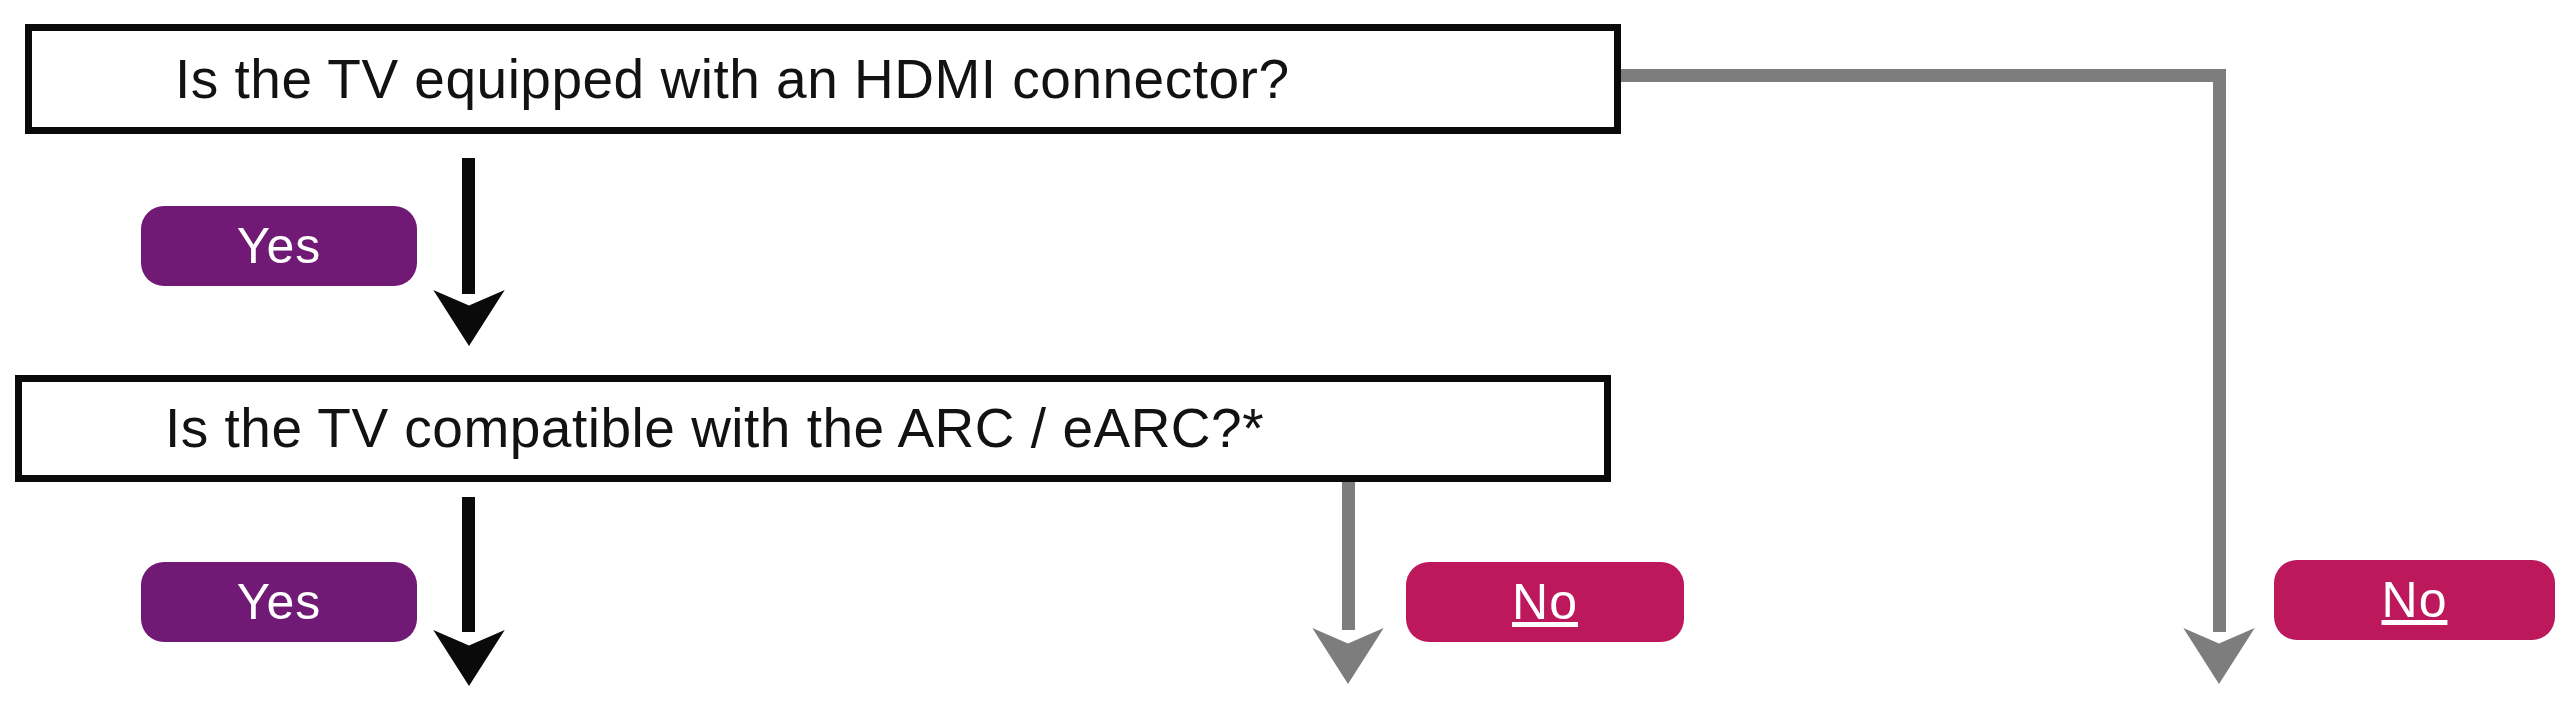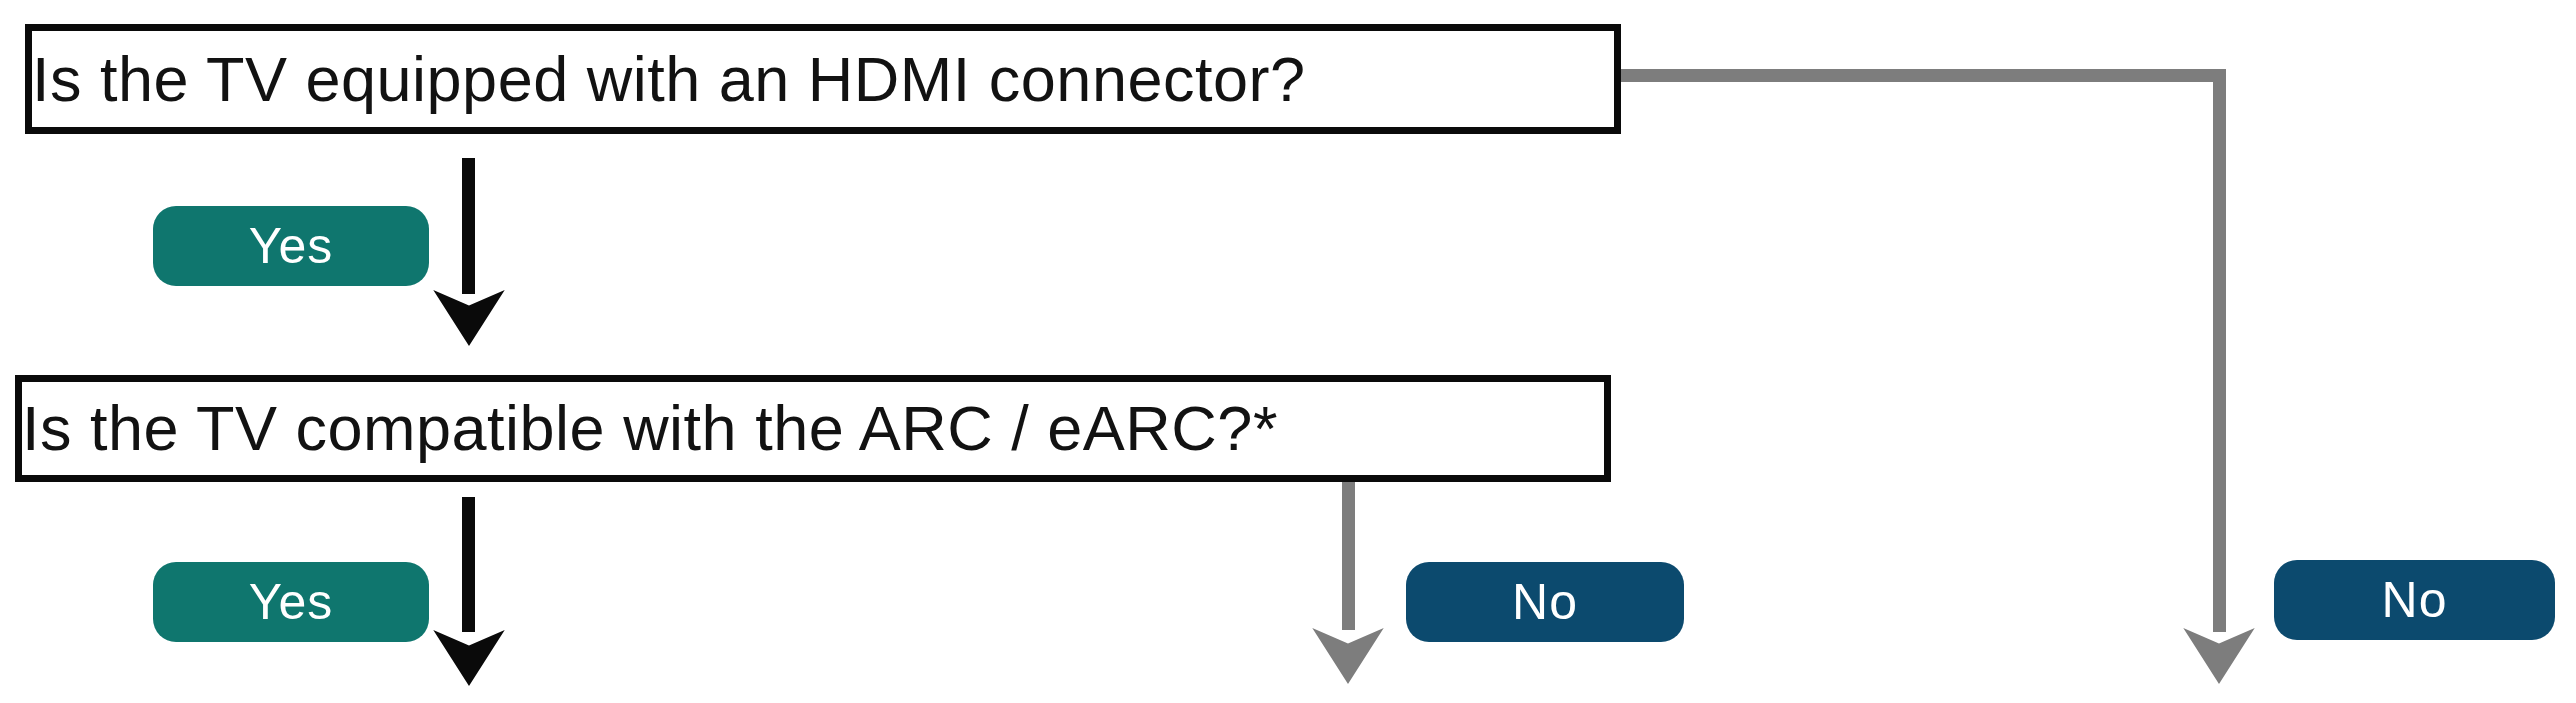--- a/index.html
+++ b/index.html
@@ -18,43 +18,44 @@
   
   .qbox {
     position: absolute;
     box-sizing: border-box;
     border: 7.8px solid #0a0a0a;
     background: #ffffff;
     display: flex;
     align-items: center;
   }
   .qbox .qtext {
-    font-size: 63px;
+    padding-left: 143px;
+    font-size: 55px;
     line-height: 1;
     color: #121212;
     white-space: nowrap;
     letter-spacing: 0.5px;
   }
   #q1 { left: 25px; top: 24px; width: 1596px; height: 110px; }
   #q2 { left: 15px; top: 375px; width: 1596px; height: 107px; }
 
   
   .pill {
     position: absolute;
     border-radius: 23px;
     display: flex;
     align-items: center;
     justify-content: center;
     color: #ffffff;
     font-size: 50px;
     line-height: 1;
     letter-spacing: 1px;
   }
-  .pill-yes { background: #0f766e; margin-left: 12px; }
-  .pill-no  { background: #0c4a6e; }
+  .pill-yes { background: #701a75; }
+  .pill-no  { background: #be185d; text-decoration: underline; }
   #yes1 { left: 141px;  top: 206px; width: 276px; height: 80px; }
   #yes2 { left: 141px;  top: 562px; width: 276px; height: 80px; }
   #noMid   { left: 1406px; top: 562px; width: 278px; height: 80px; }
   #noRight { left: 2274px; top: 560px; width: 281px; height: 80px; }
 
   
   .seg { position: absolute; }
   .seg-black { background: #0a0a0a; }
   .seg-gray  { background: #7d7d7d; }
 

